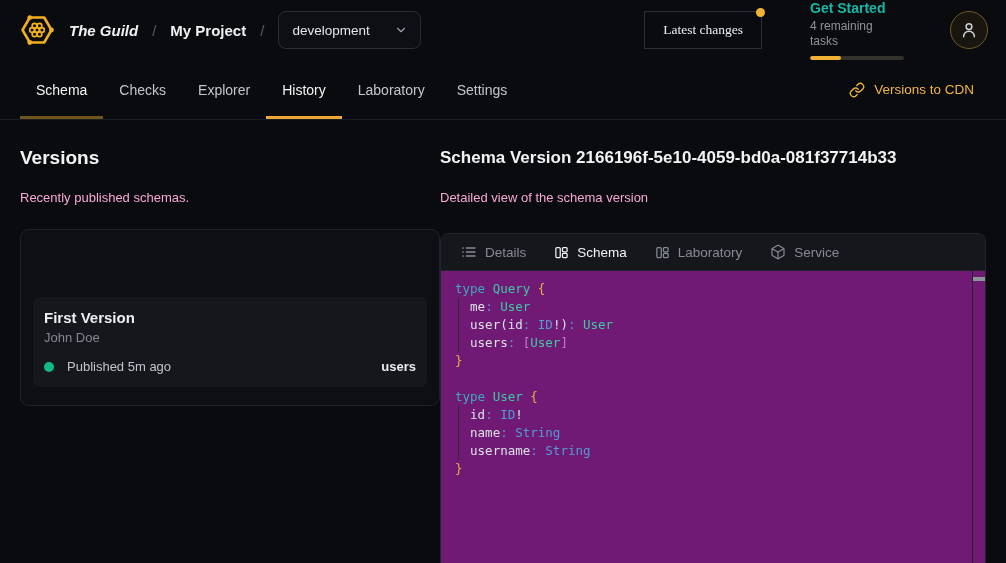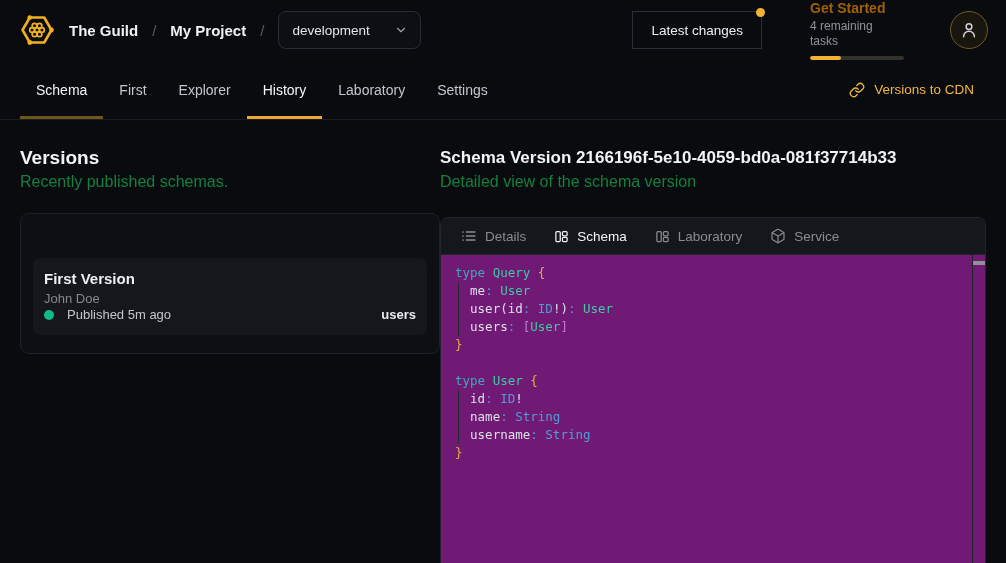--- a/index.html
+++ b/index.html
@@ -9,37 +9,37 @@
     color:#e9ebee;
     font-family:"Liberation Sans", sans-serif;
     font-size:14px;
   }
   svg { display:block; }
 
   
   .header { height:60px; display:flex; align-items:center; padding:0 18px 0 20px; background:#090b0f; }
   .logo { width:34px; height:34px; flex-shrink:0; cursor:pointer; }
   .crumb { font-size:15px; font-weight:600; color:#f0f1f3; cursor:pointer; }
-  .crumb.brand { margin-left:15px; }
+  .crumb.brand { margin-left:15px;font-style:italic; }
   .crumb-sep { margin:0 14px; color:#565b63; font-size:15px; }
   .env-select {
     display:flex; align-items:center; gap:24px;
     height:38px; padding:0 12px 0 13px; border:1px solid #2a2d34; border-radius:8px;
     background:#0d0f14; color:#e4e6e9; font-size:13.5px; cursor:pointer;
   }
   .env-select .chev { color:#9ba1a9; }
   .latest-btn {
     margin-left:auto; position:relative; height:38px; padding:0 18px;
     border:1px solid #2b2e35; border-radius:0; background:transparent;
     color:#eceef0; font-size:13.5px; display:flex; align-items:center; cursor:pointer;
-    font-family:Liberation Sans, sans-serif;
+    font-family:Liberation Serif, serif;
   }
   .latest-dot { position:absolute; top:-4px; right:-4px; width:9px; height:9px; border-radius:50%; background:#f2b234; }
   .get-started { margin-left:48px; width:94px; cursor:pointer; }
-  .gs-title { font-size:14px; font-weight:600; color:#a16207; line-height:17px; }
+  .gs-title { font-size:14px; font-weight:600; color:#14b8a6; line-height:17px; }
   .gs-sub { font-size:12px; color:#8d929a; line-height:15px; margin-top:2px; }
   .gs-track { margin-top:7px; height:4px; border-radius:2px; background:#33312c; overflow:hidden; }
   .gs-fill { height:100%; background:#f2b234; border-radius:2px; }
   .avatar {
     margin-left:46px; width:38px; height:38px; border-radius:50%;
     border:1px solid #6e5c28; background:#19150f; color:#cfd3d8;
     display:flex; align-items:center; justify-content:center; cursor:pointer;
   }
 
   
@@ -52,28 +52,28 @@
   .nav-tab.u-muted::after { background:#6d551c; }
   .nav-tab.u-active::after { background:#efa632; }
   .cdn-link { margin-left:auto; display:flex; align-items:center; gap:9px; color:#f2b640; font-size:13.5px; font-weight:500; cursor:pointer; }
 
   
   .main { display:flex; padding:26px 20px 0 20px; align-items:flex-start; }
   .col-left { width:420px; flex-shrink:0; }
   .col-right { flex:1; min-width:0; }
   .sec-title { font-size:19px; font-weight:700; color:#f2f3f5; line-height:23px; }
   .sec-title.detail { font-size:17px; }
-  .sec-sub { margin-top:5px; font-size:16px; color:#15803d; line-height:16px; }
-
-  
-  .version-group { margin-top:23px; background:#0d0f14; border:1px solid #1e2128; border-radius:9px; padding:44px 12px 18px 12px; }
+  .sec-sub { margin-top:21px; font-size:13px; color:#f9a8d4; line-height:16px; }
+
+  
+  .version-group { margin-top:23px; background:#0d0f14; border:1px solid #1e2128; border-radius:9px; padding:67px 12px 18px 12px; }
   .version-card { background:#15171d; border-radius:7px; padding:12px 11px 13px 11px; cursor:pointer; }
   .vc-name { font-size:15px; font-weight:600; color:#eceef0; line-height:18px; }
   .vc-author { margin-top:3px; font-size:13px; color:#84888f; line-height:16px; }
-  .vc-row { display:flex; align-items:center; }
+  .vc-row { margin-top:13px; display:flex; align-items:center; }
   .vc-dot { width:10px; height:10px; border-radius:50%; background:#0fba87; margin-right:13px; flex-shrink:0; }
   .vc-status { font-size:13px; color:#c2c6cb; }
   .vc-service { margin-left:auto; font-size:13px; font-weight:700; color:#e9ebee; }
 
   
   .detail-box { margin-top:27px; height:432px; border:1px solid #22252c; border-radius:8px 8px 0 0; overflow:hidden; background:#0b0d11; display:flex; flex-direction:column; }
   .detail-tabs { height:37px; background:#15171c; border-bottom:1px solid #22252c; display:flex; align-items:center; gap:28px; padding:0 20px; flex-shrink:0; }
   .dtab { display:flex; align-items:center; gap:8px; font-size:13.5px; color:#878c93; cursor:pointer; }
   .dtab.active { color:#f2f3f5; }
   .diff-bar { height:48px; display:flex; align-items:center; padding:0 20px; border-bottom:1px solid #1d2026; flex-shrink:0; }
@@ -155,21 +155,21 @@
       <svg viewBox="0 0 24 24" width="20" height="20" fill="none" stroke="currentColor" stroke-width="1.8" stroke-linecap="round">
         <circle cx="12" cy="8" r="3.4"></circle>
           <path d="M5.5 20a6.5 6.5 0 0 1 13 0"></path>
       </svg>
     </span>
   </div>
 </div>
 
 <div class="nav">
   <div class="nav-tab bright u-muted">Schema</div>
-  <div class="nav-tab">First</div>
+  <div class="nav-tab">Checks</div>
   <div class="nav-tab">Explorer</div>
   <div class="nav-tab bright u-active">History</div>
   <div class="nav-tab">Laboratory</div>
   <div class="nav-tab">Settings</div>
   <div class="cdn-link">
     <span>
       <svg viewBox="0 0 24 24" width="16" height="16" fill="none" stroke="currentColor" stroke-width="2" stroke-linecap="round" stroke-linejoin="round">
         <path d="M10 13a5 5 0 0 0 7.54.54l3-3a5 5 0 0 0-7.07-7.07l-1.72 1.71"></path>
         <path d="M14 11a5 5 0 0 0-7.54-.54l-3 3a5 5 0 0 0 7.07 7.07l1.71-1.71"></path>
       </svg>

